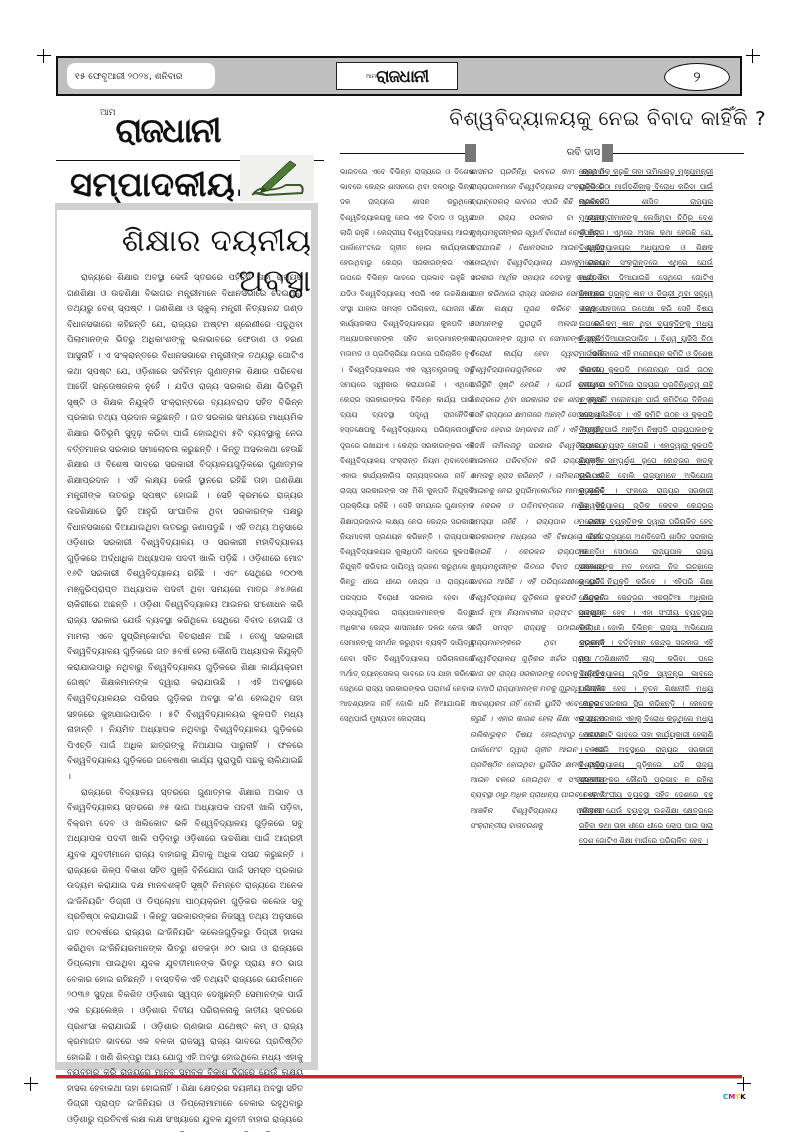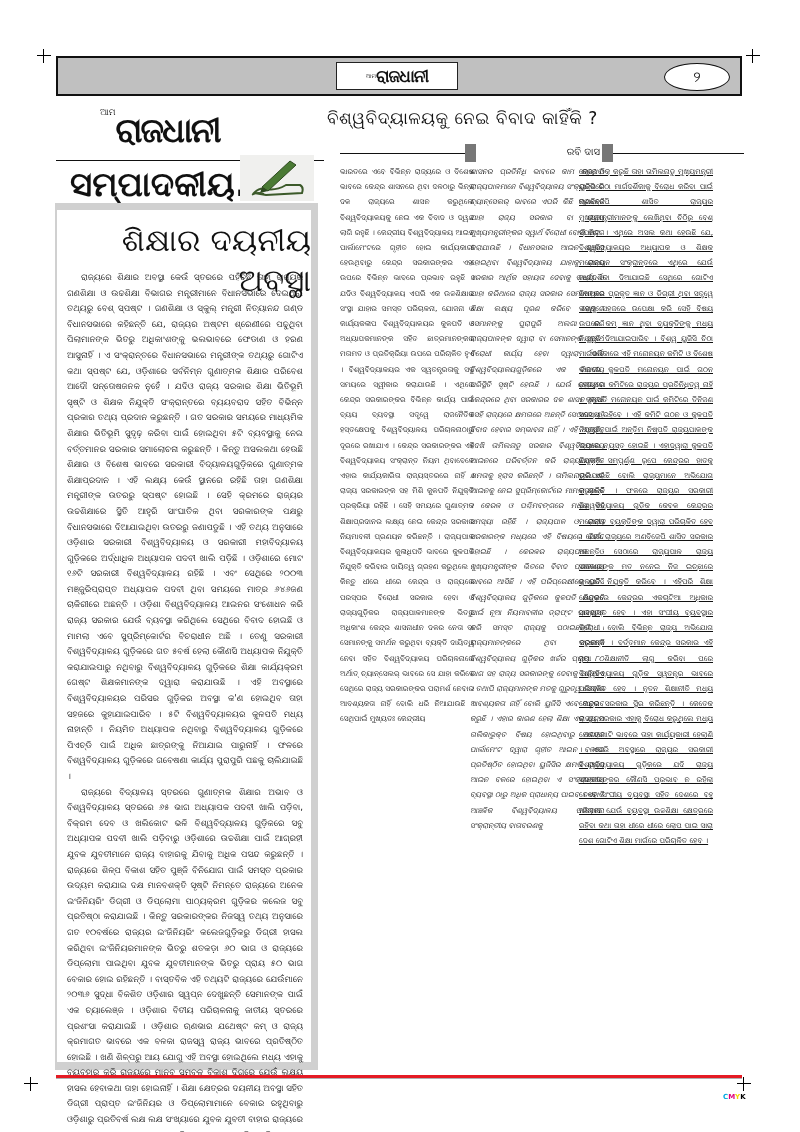--- a/index.html
+++ b/index.html
@@ -31,21 +31,21 @@
   .pen-box { position: absolute; left: 240px; top: 155px; width: 74px; height: 46px; background: #f0f0ee; }
   .pen-box svg { position: absolute; left: 6px; top: 2px; }
 
   
   .ed-box { position: absolute; left: 55px; top: 203px; width: 263px; height: 867px; background: #d0d0d0; }
   .ed-inner { position: absolute; left: 57px; top: 210px; width: 254px; height: 852px; background: #fff; }
   .ed-title { position: absolute; left: 0; top: 10px; width: 100%; text-align: right; font-size: 31px; line-height: 40px; }
   .ed-text { position: absolute; left: 10px; top: 60px; width: 236px; font-size: 8.6px; line-height: 15.6px;
              text-align: justify; }
   .ed-text p { margin: 0; text-indent: 14px; }
-  .art-headline { position: absolute; left: 327px; top: 96px; width: 410px; text-align: left; font-size: 17px;
+  .art-headline { position: absolute; left: 356px; top: 96px; width: 410px; text-align: right; font-size: 20px;
                   line-height: 44px; letter-spacing: 0.5px; }
   .byline-row { position: absolute; left: 340px; top: 142px; width: 404px; height: 20px; }
   .byline-row .ln-l { position: absolute; left: 0; top: 11px; width: 125px; height: 1px; background: #111; }
   .byline-row .blk-l { position: absolute; left: 125px; top: 2px; width: 11px; height: 18px; background: #777; }
   .byline-row .author { position: absolute; left: 150px; top: 0; width: 110px; text-align: right; font-size: 10px; line-height: 20px; }
   .byline-row .blk-r { position: absolute; left: 262px; top: 2px; width: 11px; height: 18px; background: #777; }
   .byline-row .ln-r { position: absolute; left: 273px; top: 11px; width: 131px; height: 1px; background: #111; }
 
   .col { position: absolute; top: 164px; width: 134px; height: 880px; font-size: 7.4px; line-height: 15.2px;
          text-align: justify; overflow: hidden; }
@@ -61,20 +61,21 @@
 </style>
 </head>
 <body>
 
 <div class="crop" style="left:37px;top:49px;"></div>
 <div class="crop" style="left:746px;top:49px;"></div>
 <div class="crop" style="left:24px;top:1077px;"></div>
 <div class="crop" style="left:737px;top:1077px;"></div>
 
 <div class="band">
+  <div class="date-pill">୧୫ ଫେବୃଆରୀ ୨୦୨୪, ଶନିବାର</div>
   <div class="mini-logo">
     <small>ଆମ</small><span>ରାଜଧାନୀ</span>
   </div>
   <div class="page-oval">୨</div>
 </div>
 
 <div class="masthead">
   <small>ଆମ</small><span>ରାଜଧାନୀ</span>
 </div>
 <div class="rule-left"></div>

